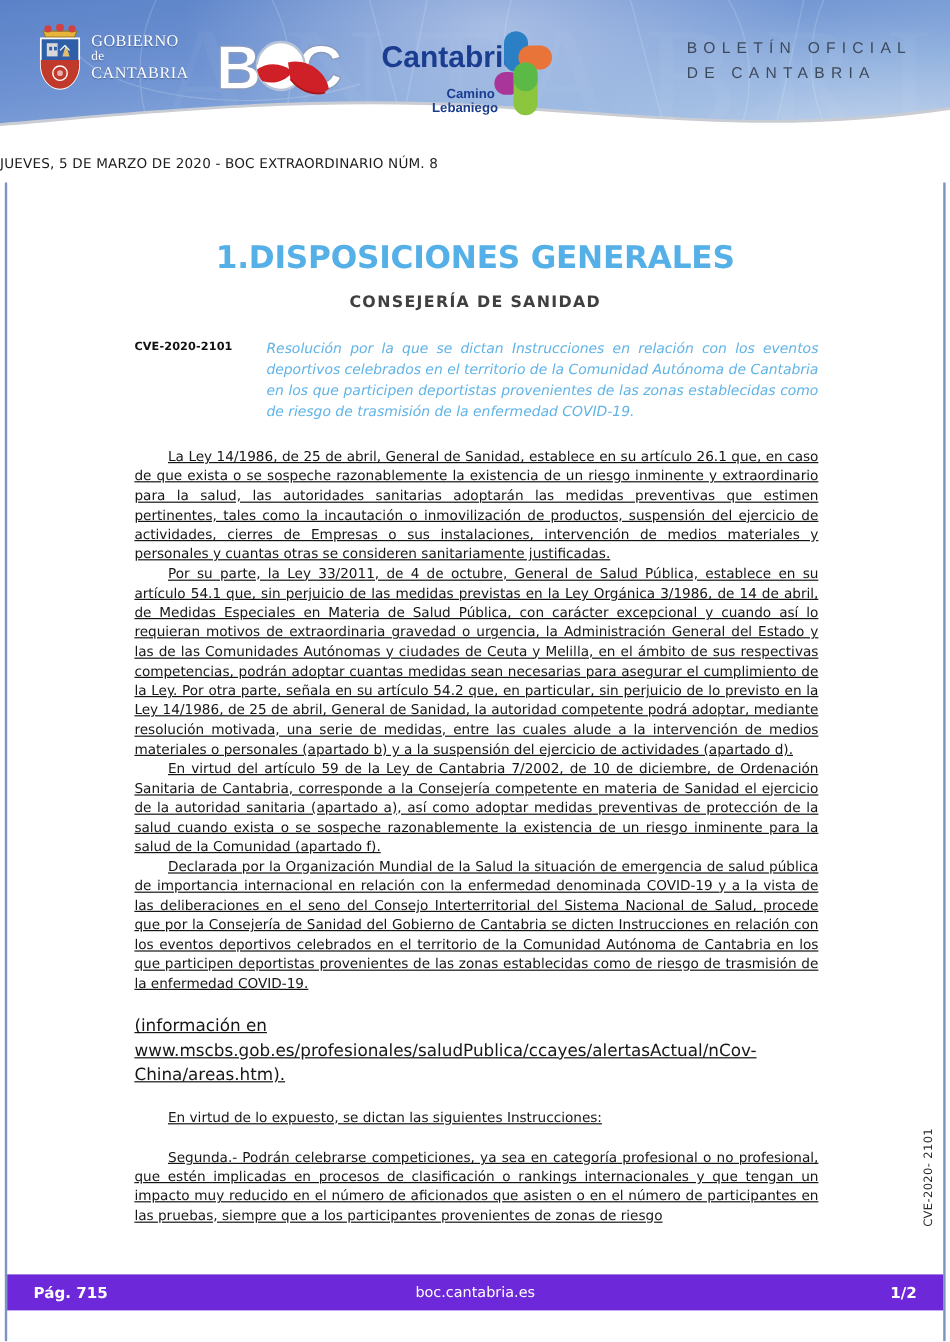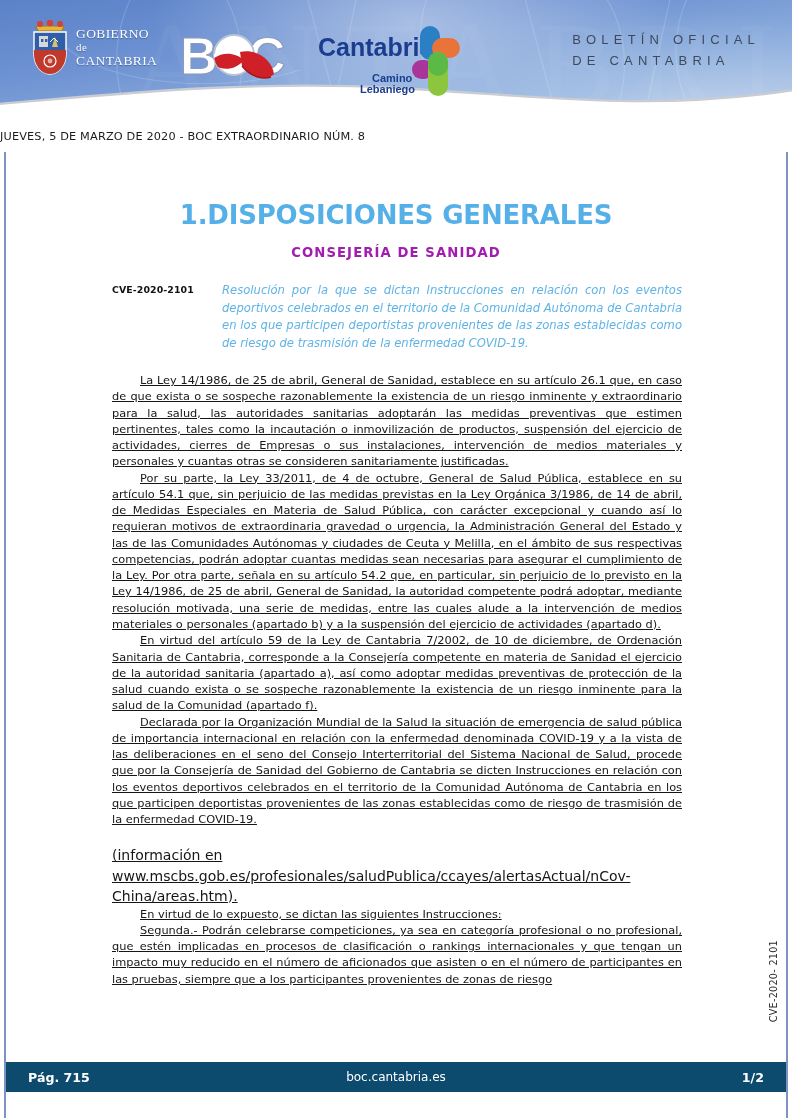--- a/index.html
+++ b/index.html
@@ -129,21 +129,21 @@
   }
   .org-title {
     position: absolute;
     left: 0; right: 0;
     top: 245px;
     text-align: center;
     font-family: "DejaVu Sans", sans-serif;
     font-weight: bold;
     font-size: 13.2px;
     letter-spacing: 1.1px;
-    color: #a21caf;
+    color: #404040;
   }
 
   
   .doc-head {
     position: absolute;
     left: 112px;
     top: 282px;
     width: 570px;
   }
   .cve-code {
@@ -179,21 +179,21 @@
     text-align: justify;
   }
   .body-copy p {
     margin: 0;
     text-indent: 28px;
     text-align: justify;
     -webkit-hyphens: auto;
     hyphens: auto;
     text-decoration: underline;
   }
-  .body-copy p.spaced-before { }
+  .body-copy p.spaced-before { margin-top: 17px; }
   .body-copy p.url-note {
     text-indent: 0;
     margin-top: 18px;
     font-size: 14px;
     text-align: left;
   }
 
   
   .cve-vertical {
     position: absolute;
@@ -208,21 +208,21 @@
     white-space: nowrap;
   }
 
   
   .footer-bar {
     position: absolute;
     left: 6px;
     right: 6px;
     top: 1062px;
     height: 30px;
-    background: #0c4a6e;
+    background: #6d28d9;
     color: #ffffff;
     display: flex;
     align-items: center;
     font-family: "DejaVu Sans", sans-serif;
     font-size: 12.6px;
     font-weight: bold;
   }
   .footer-left  { position: absolute; left: 22px; }
   .footer-center{ position: absolute; left: 0; right: 0; text-align: center; font-weight: normal; font-size: 12px;}
   .footer-right { position: absolute; right: 22px; }

